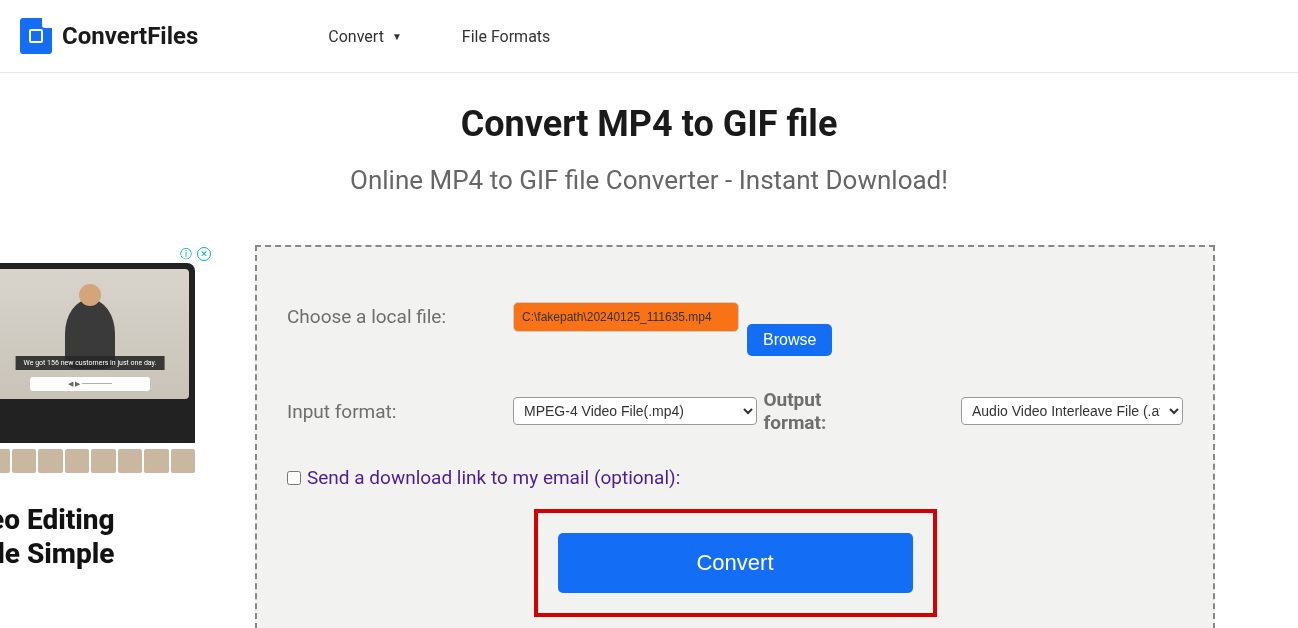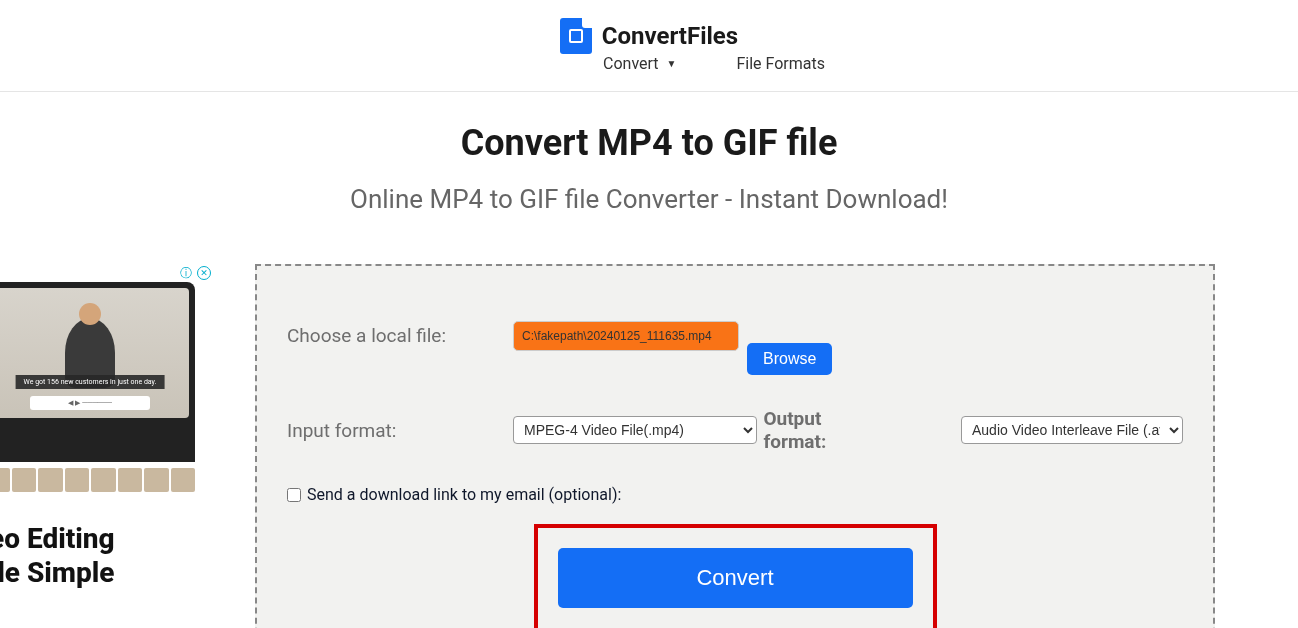--- a/index.html
+++ b/index.html
@@ -7,21 +7,20 @@
       font-family: -apple-system, BlinkMacSystemFont, "Segoe UI", Roboto, Helvetica, Arial, sans-serif;
       background: #fff;
       color: #333;
       width: 1298px;
     }
     .header {
       display: flex;
       align-items: center;
       padding: 18px 20px;
       border-bottom: 1px solid #e5e5e5;
-      flex-direction: column;
     }
     .logo {
       display: flex;
       align-items: center;
       gap: 10px;
       font-size: 24px;
       font-weight: 700;
       color: #1a1a1a;
     }
     .logo-icon {
@@ -274,22 +273,22 @@
       display: flex;
       align-items: center;
       gap: 6px;
       margin-bottom: 20px;
     }
     .checkbox {
       width: 14px;
       height: 14px;
     }
     .checkbox-label {
-      font-size: 16px;
-      color: #0f172a;
+      font-size: 19px;
+      color: #4c1d95;
     }
     .convert-wrap {
       display: flex;
       justify-content: center;
     }
     .convert-highlight {
       border: 4px solid #d50000;
       padding: 20px;
     }
     .convert-btn {

